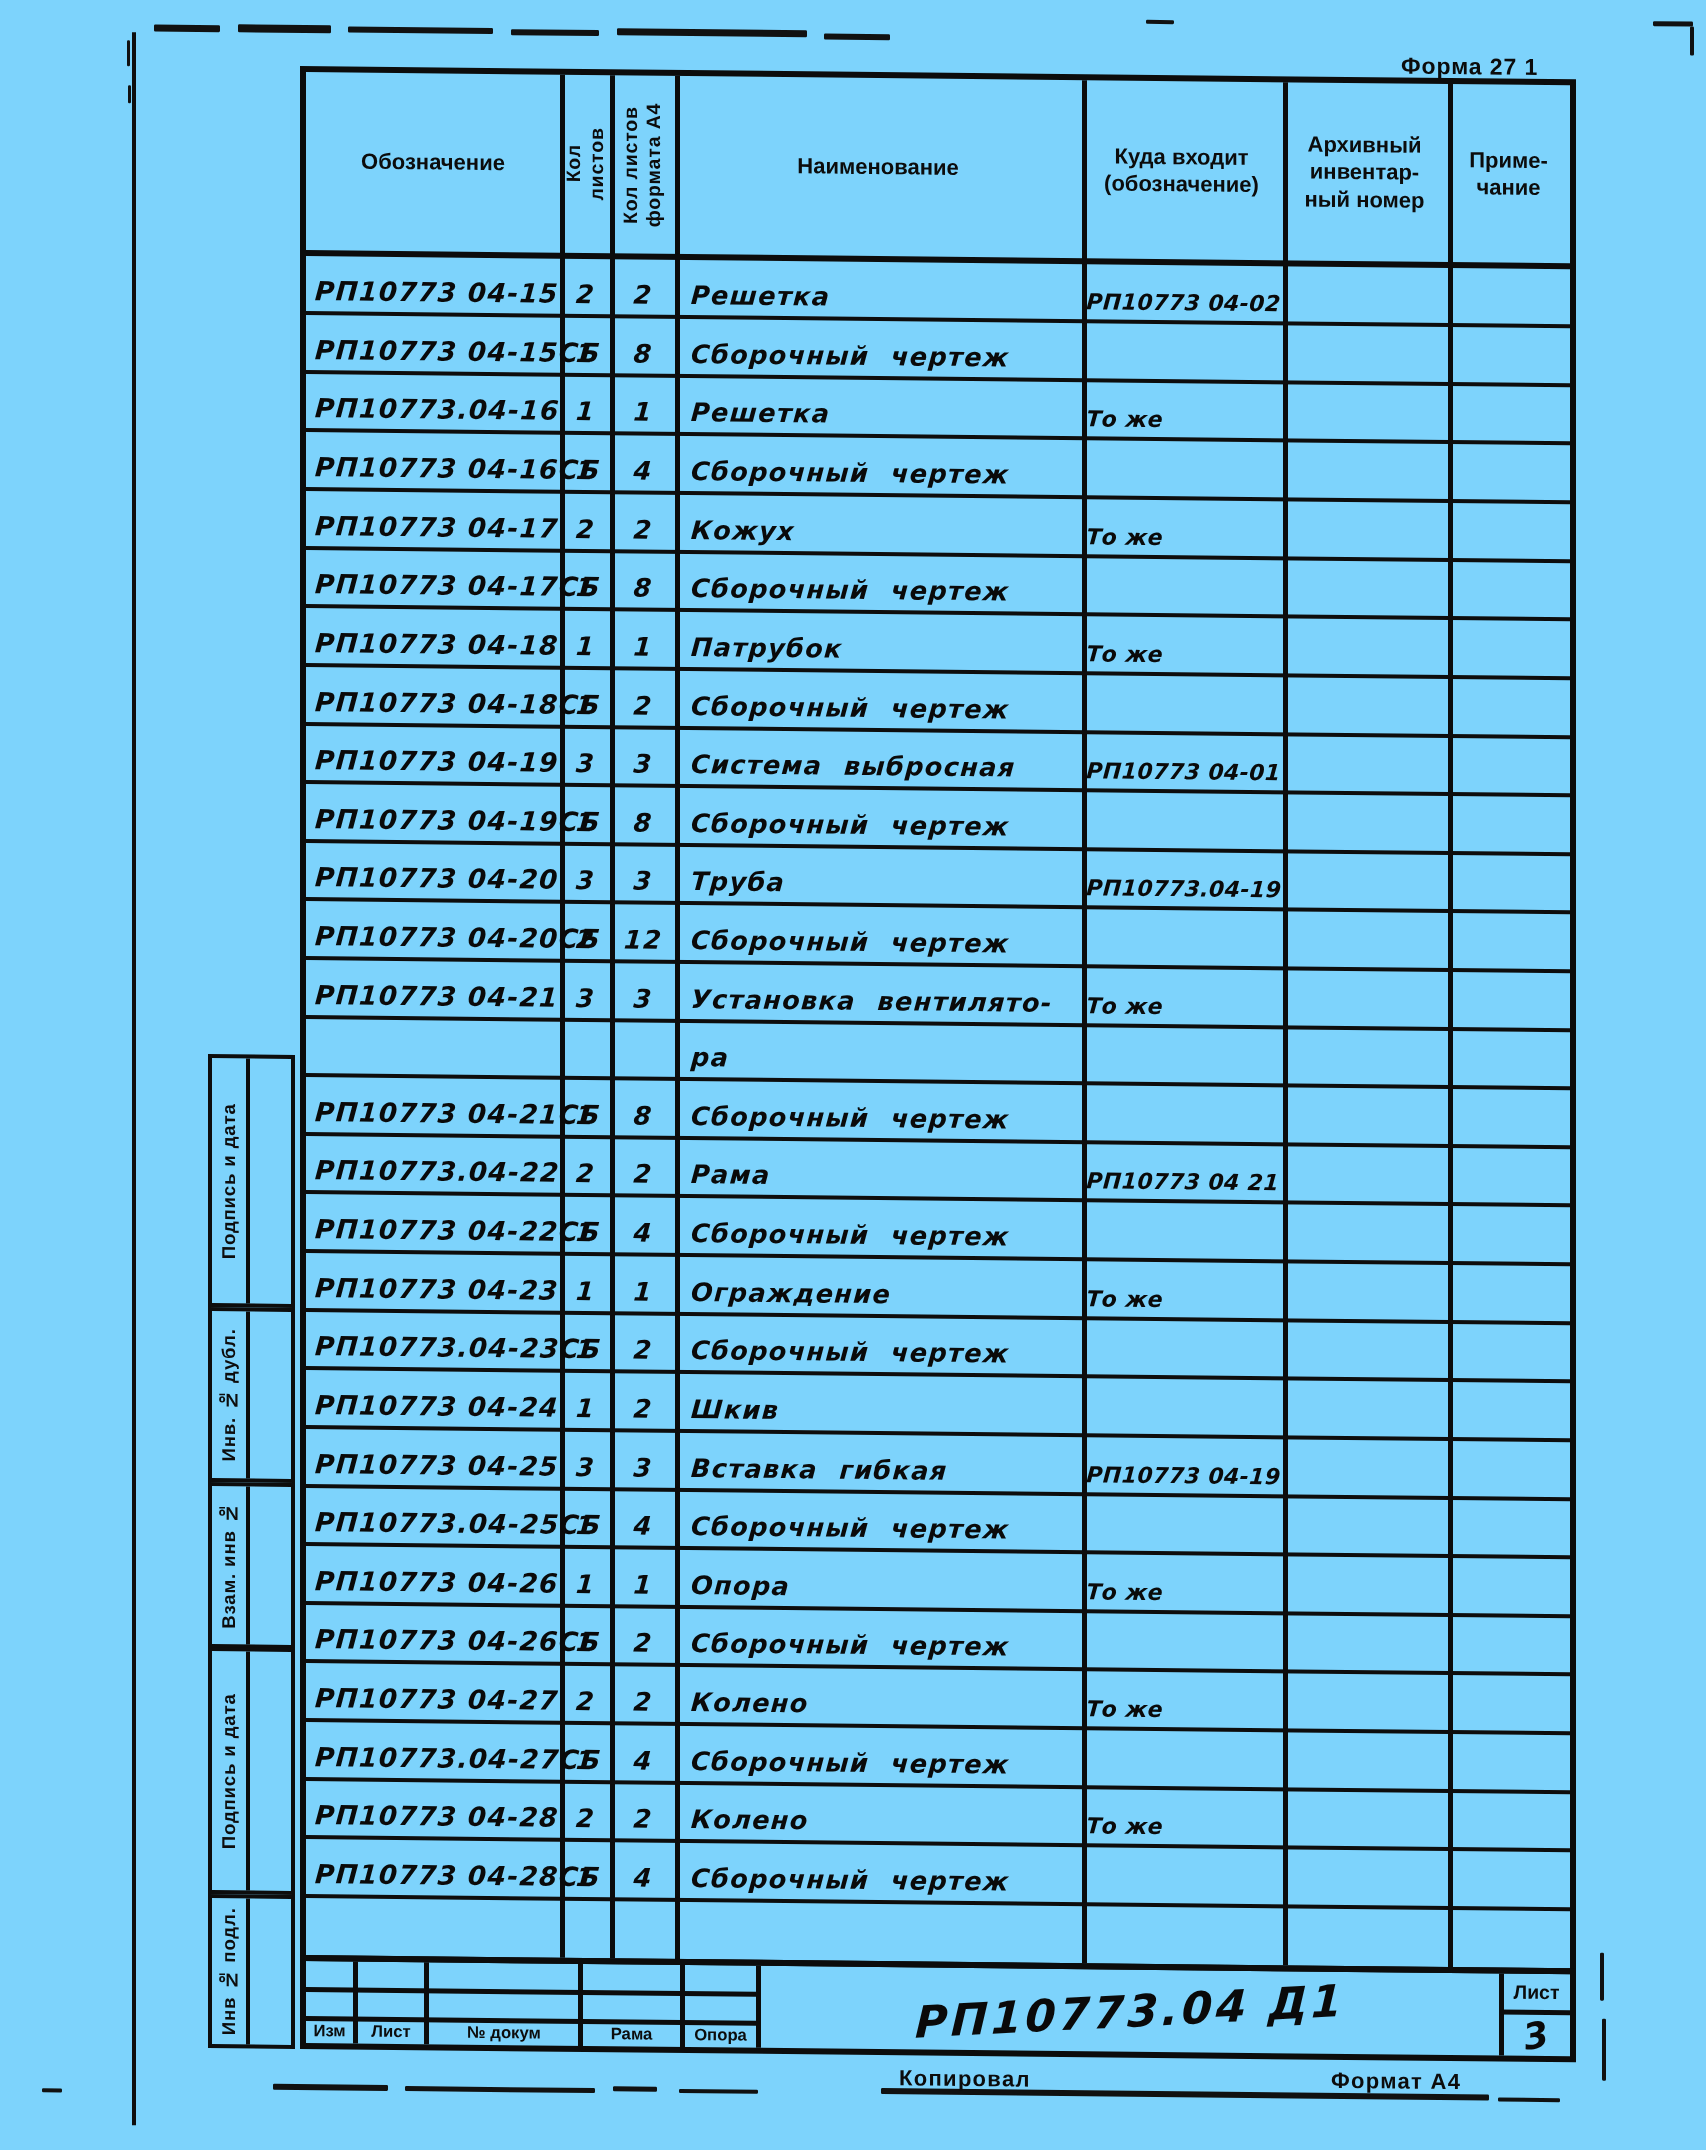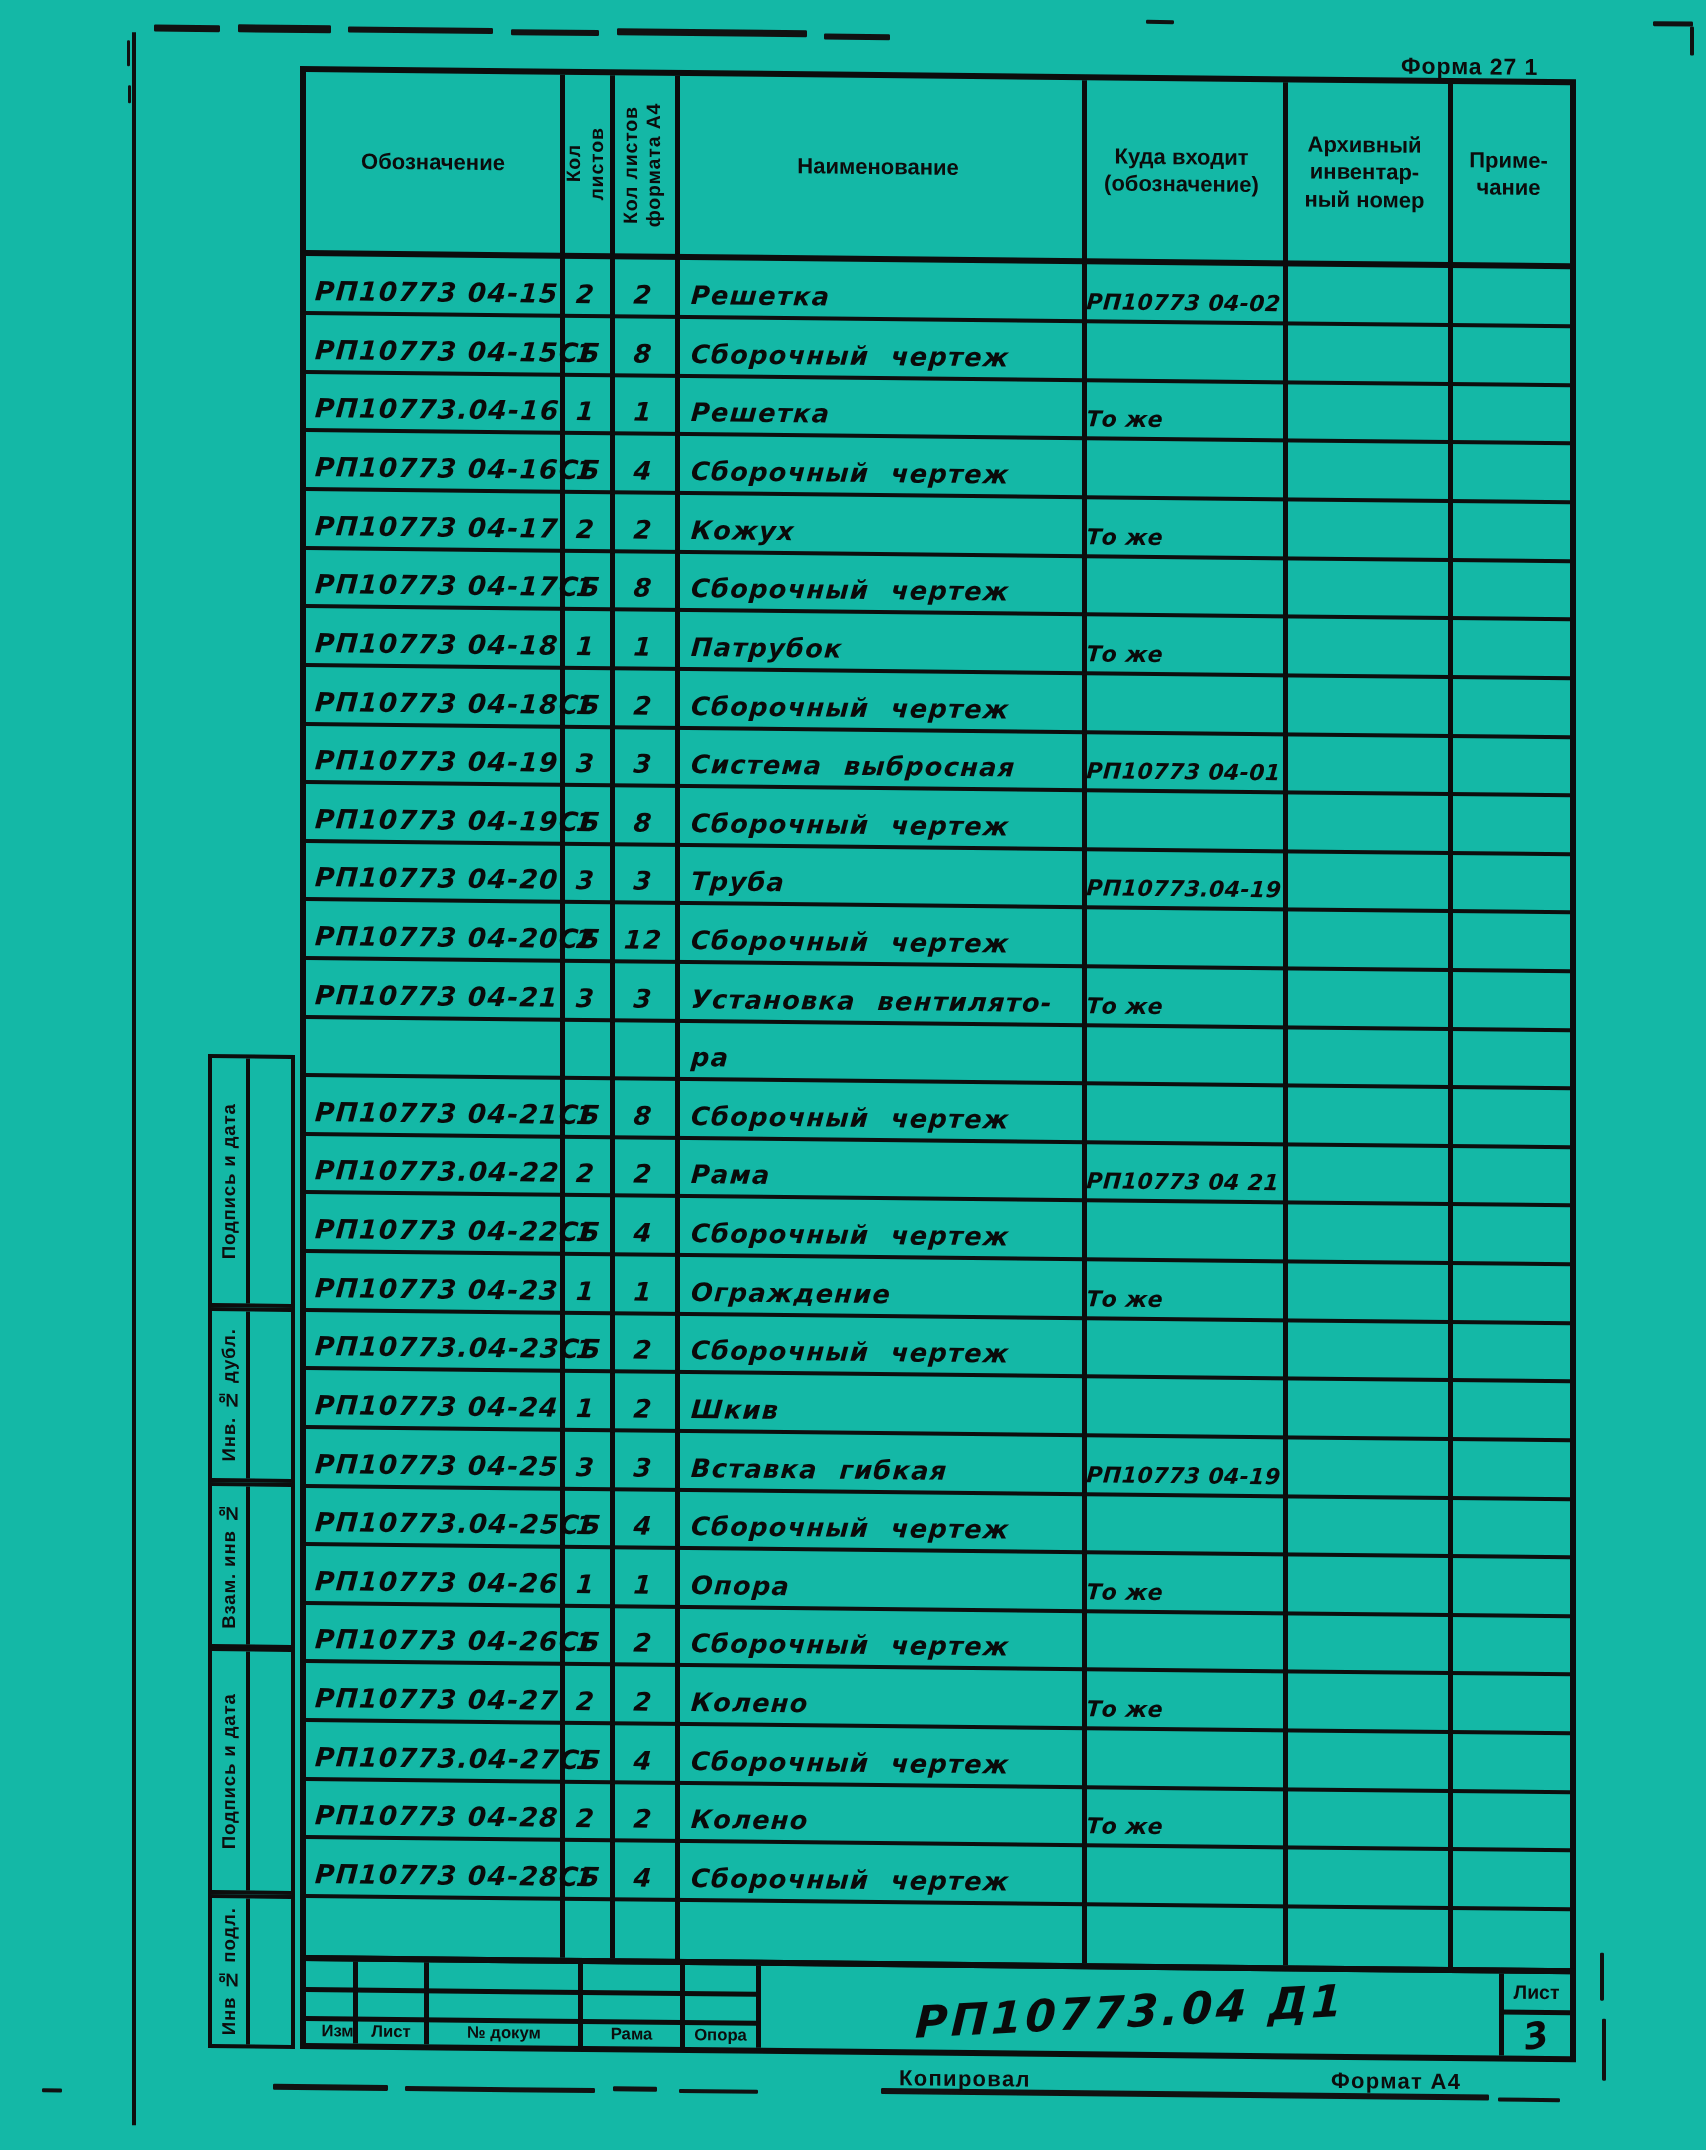--- a/index.html
+++ b/index.html
@@ -1,18 +1,18 @@
 <!DOCTYPE html>
 <html style="font-size:7px"><head>
 <meta charset="utf-8">
 <style>
   html,body{margin:0;padding:0;background:#ffffff;}
   body{width:1706px;height:2151px;overflow:hidden;position:relative;
        font-family:"Liberation Sans","DejaVu Sans",sans-serif;color:#0d0d0d;}
-  #sheet{position:absolute;inset:0;background:#14b8a6;}
+  #sheet{position:absolute;inset:0;background:#7dd3fc;}
   .skew{position:absolute;inset:0;transform:skewY(0.6deg);transform-origin:300px 0;}
   .art{position:absolute;background:#111;border-radius:1.3px;}
   
   .pr{font-family:"Liberation Sans","DejaVu Sans",sans-serif;font-weight:bold;color:#0c0c0c;}
   .pre{white-space:pre-line;}
   
   .hw{font-family:"DejaVu Sans",sans-serif;font-style:italic;font-weight:bold;
       color:#0a0a0a;letter-spacing:1.3px;transform:skewX(-4deg);}
   
   .frame-left{position:absolute;left:132px;top:34px;width:4px;height:2093px;background:#0e0e0e;}
@@ -392,21 +392,21 @@
     <div class="tb-v" style="left:118px;"></div>
     <div class="tb-v" style="left:272px;"></div>
     <div class="tb-v" style="left:374px;"></div>
     <div class="tb-v" style="left:450px;"></div>
     <div class="tb-v" style="left:1193px;"></div>
 
     <div class="tb-h" style="left:0;width:450px;top:26.4px;"></div>
     <div class="tb-h" style="left:0;width:450px;top:55px;"></div>
     <div class="tb-h" style="left:1193px;right:0;top:36px;"></div>
 
-    <div class="tb-label pr" style="left:0;width:47px;margin-left:8px;">Изм</div>
+    <div class="tb-label pr" style="left:0;width:47px;">Изм</div>
     <div class="tb-label pr" style="left:52px;width:66px;">Лист</div>
     <div class="tb-label pr" style="left:123px;width:150px;">№ докум</div>
     <div class="tb-label pr" style="left:277px;width:97px;">Рама</div>
     <div class="tb-label pr" style="left:379px;width:71px;">Опора</div>
 
     <div class="doc-number hw">РП10773.04 Д1</div>
 
     <div class="sheet-word pr">Лист</div>
     <div class="sheet-num hw">3</div>
   </div>

